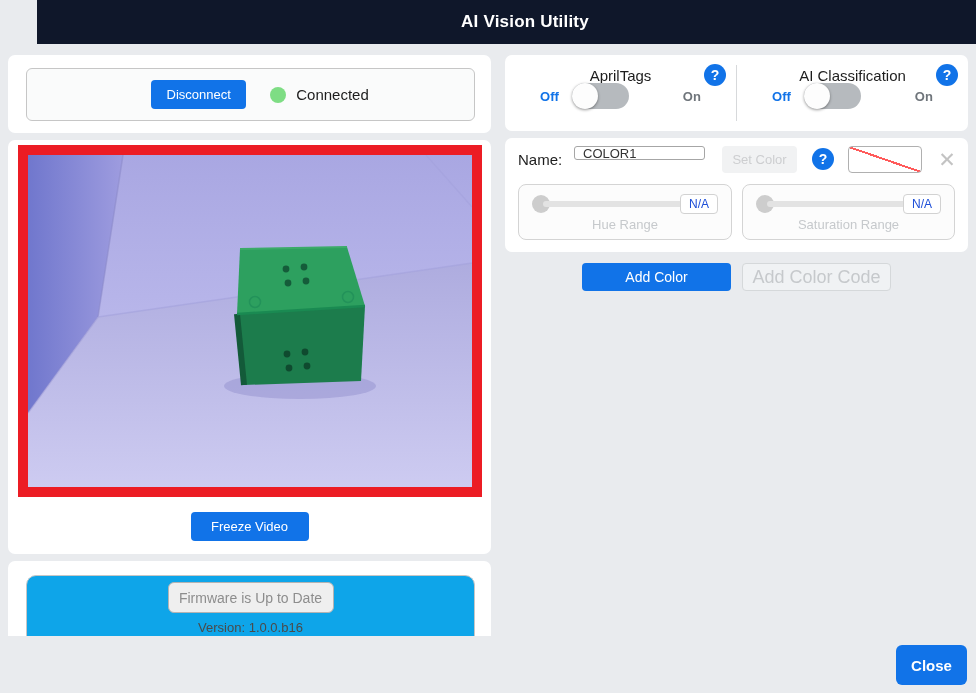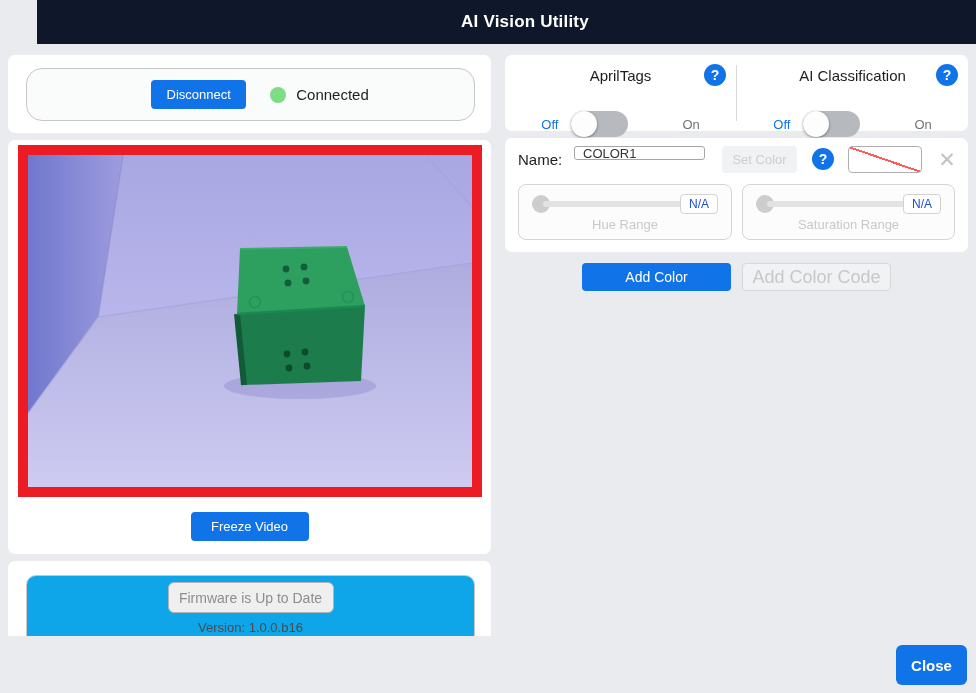--- a/index.html
+++ b/index.html
@@ -8,21 +8,21 @@
 
   .titlebar { position:absolute; left:0; top:0; width:976px; height:44px; background:#0f172a;
               display:flex; align-items:center; justify-content:center;margin-left:37px; }
   .titlebar h1 { color:#fff; font-size:17px; font-weight:700; letter-spacing:.2px; }
 
   .card { position:absolute; background:#fff; border-radius:7px; }
 
   
   .card-connection { left:8px; top:55px; width:483px; height:78px; }
   .conn-inner { position:absolute; left:18px; top:13px; right:16px; bottom:12px;
-                border:1px solid #c6c6c6; border-radius:16px; background:#fafbfb;
+                border:1px solid #c6c6c6; border-radius:6px; background:#fafbfb;
                 display:flex; align-items:center; justify-content:center; gap:24px;padding-left:19px; }
   .btn { border:none; border-radius:4px; cursor:pointer; font-family:inherit; }
   .btn-blue { background:#1173e8; color:#fff; }
   .disconnect-btn { width:95px; height:29px; font-size:13px; }
   .status-group { display:flex; align-items:center; gap:10px; }
   .status-dot { width:16px; height:16px; border-radius:50%; background:#7edd84; }
   .status-label { font-size:15px; color:#1d1d1d; }
 
   
   .card-video { left:8px; top:140px; width:483px; height:414px;padding-left:40px; }
@@ -46,22 +46,22 @@
   .card-detection { left:505px; top:55px; width:463px; height:76px; display:flex; }
   .detect-half { position:relative; width:231px; height:100%; }
   .detect-divider { position:absolute; left:231px; top:10px; bottom:10px; width:1px; background:#d7d9db; }
   .detect-label-row { position:absolute; top:9px; left:0; right:0; height:22px;
                       display:flex; align-items:center; justify-content:center; }
   .detect-label { font-size:15px; color:#1d1d1d; }
   .help-icon { position:absolute; top:9px; width:22px; height:22px; border-radius:50%;
                background:#1173e8; color:#fff; font-size:14px; font-weight:700;
                display:flex; align-items:center; justify-content:center; cursor:pointer; }
   .help-right { right:10px; }
-  .toggle-row { position:absolute; top:56px; left:0; right:0;
-                display:flex; align-items:center; justify-content:center; gap:13px; }
+  .toggle-row { position:absolute; top:28px; left:0; right:0;
+                display:flex; align-items:center; justify-content:center; gap:13px;font-weight:bold; }
   .toggle-off { font-size:13px; color:#1173e8; }
   .toggle-on  { font-size:13px; color:#6f757b;margin-left:41px; }
   .switch { position:relative; width:57px; height:26px; border-radius:13px; background:#b6babe; cursor:pointer; }
   .switch .knob { position:absolute; left:0; top:0; width:26px; height:26px; border-radius:50%;
                   background:#fdfdfd; box-shadow:0 1px 3px rgba(0,0,0,.4); }
 
   
   .card-color { left:505px; top:138px; width:463px; height:114px; }
   .name-label { position:absolute; left:13px; top:13px; font-size:15px; color:#1d1d1d; }
   .name-input { position:absolute; left:69px; top:8px; width:131px; height:14px;

